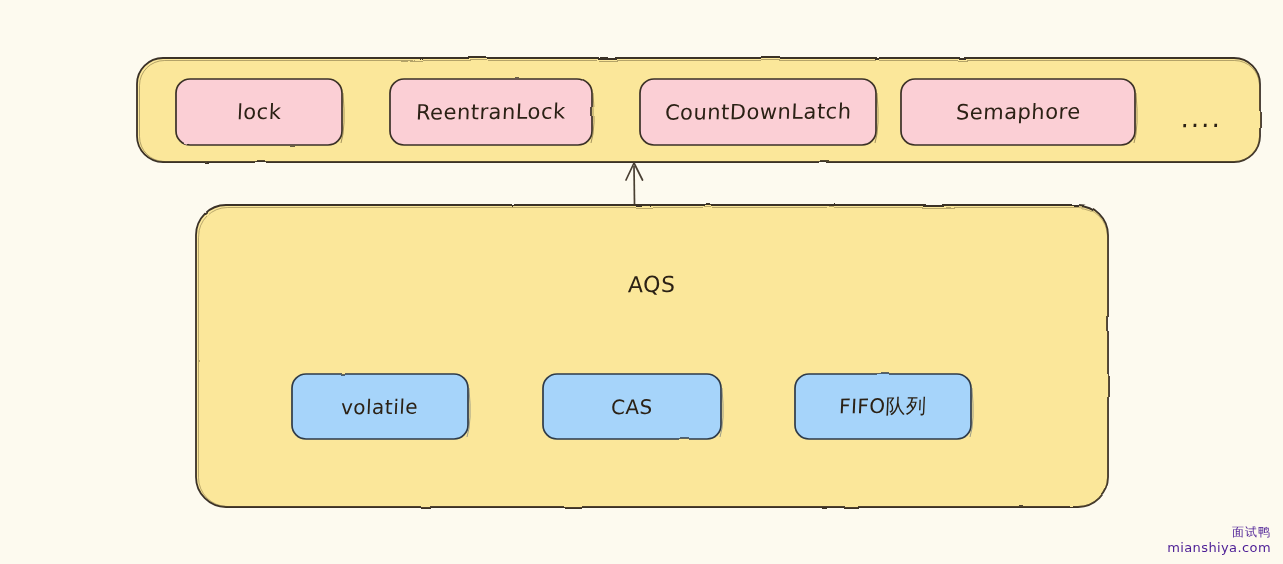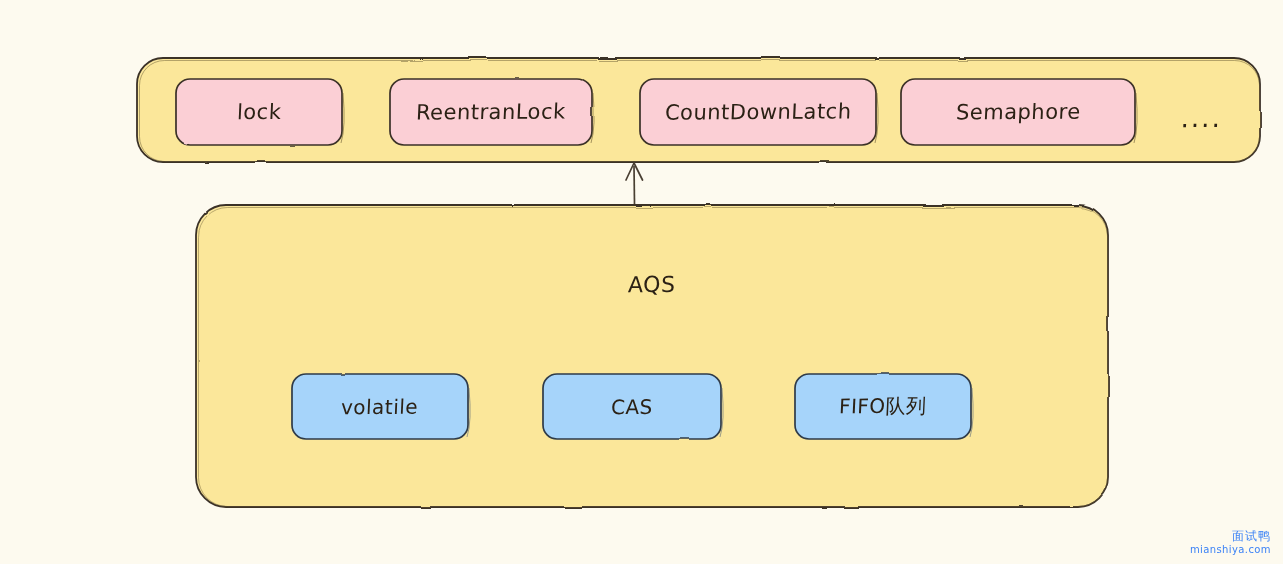--- a/index.html
+++ b/index.html
@@ -77,26 +77,26 @@
   #prim-0 { left: 292px; width: 176px; }
   #prim-1 { left: 543px; width: 178px; }
   #prim-2 { left: 795px; width: 176px; }
 
   
   #watermark {
     position: absolute;
     right: 12px;
     bottom: 8px;
     text-align: right;
-    color: #3b82f6;
+    color: #4c1d95;
     line-height: 1.25;
     user-select: none;
   }
   #watermark .wm-cn { font-size: 12px; letter-spacing: 1px; }
-  #watermark .wm-en { font-size: 10px; letter-spacing: 0.4px; }
+  #watermark .wm-en { font-size: 13px; letter-spacing: 0.4px; }
 </style>
 </head>
 <body>
 
 <svg id="canvas" viewBox="0 0 1283 564" xmlns="http://www.w3.org/2000/svg">
   <defs>
     <filter id="sketch" x="-5%" y="-20%" width="110%" height="140%">
       <feTurbulence type="fractalNoise" baseFrequency="0.022" numOctaves="3" seed="7" result="noise"></feTurbulence>
       <feDisplacementMap in="SourceGraphic" in2="noise" scale="2.1" xChannelSelector="R" yChannelSelector="G"></feDisplacementMap>
     </filter>

